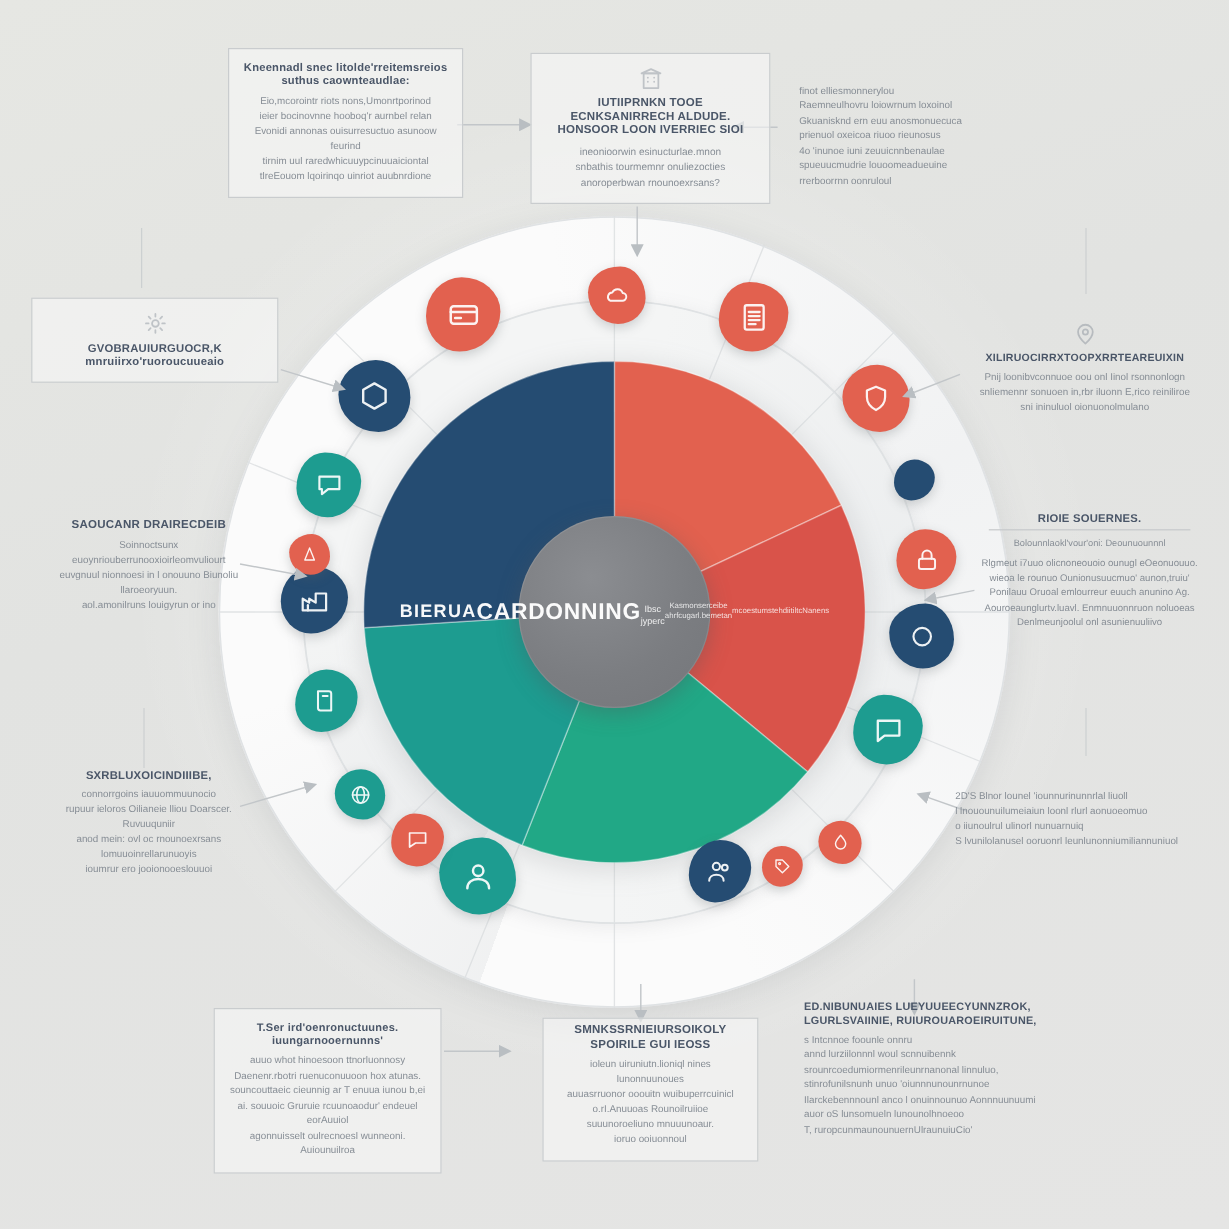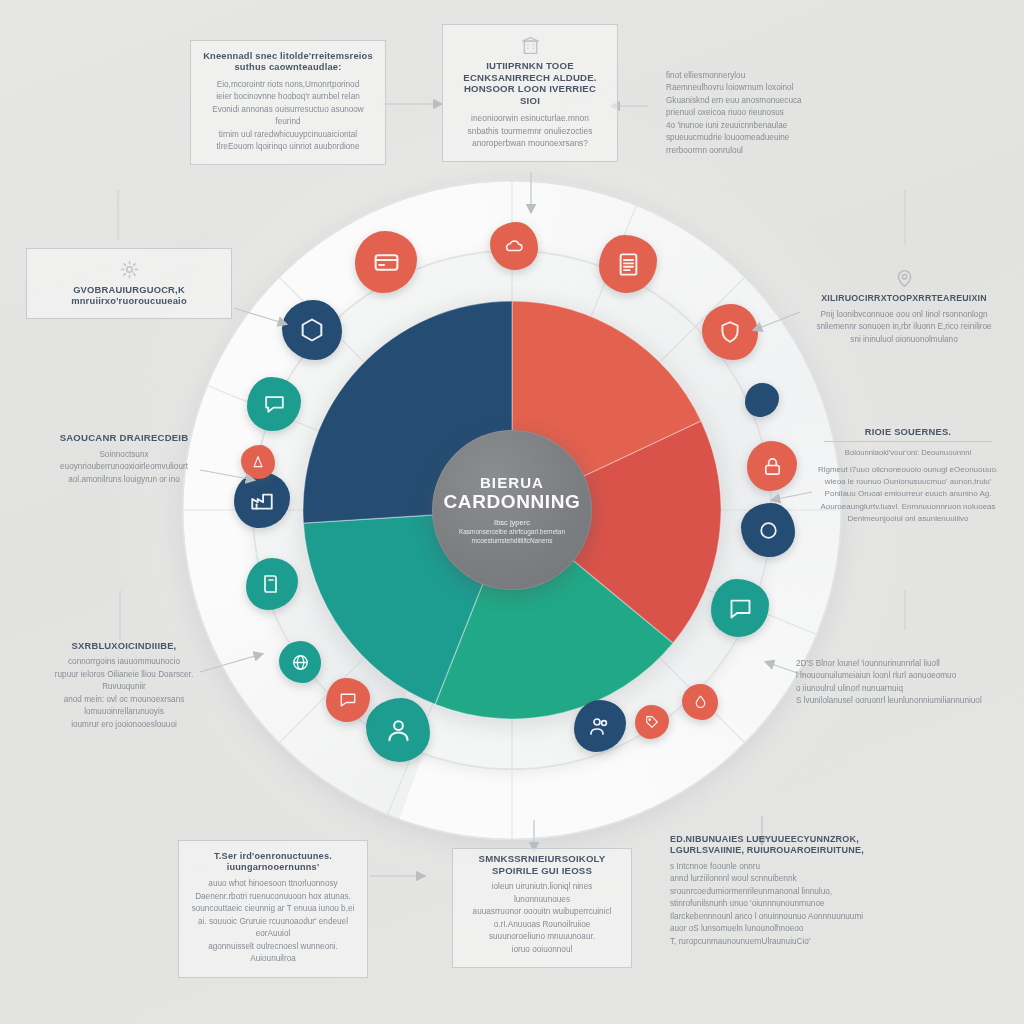--- a/index.html
+++ b/index.html
@@ -67,21 +67,21 @@
   .spokes{position:absolute;left:512px;top:510px;width:660px;height:660px;
           transform:translate(-50%,-50%);}
 
   
   .hub{
     position:absolute;left:512px;top:510px;
     width:160px;height:160px;border-radius:50%;
     transform:translate(-50%,-50%);
     background:radial-gradient(circle at 38% 32%, #8b8d91 0%, #7b7d81 58%, #74767a 100%);
     box-shadow:0 5px 18px rgba(80,84,88,.35), inset 0 0 0 1px rgba(255,255,255,.10);
-    display:flex;flex-direction:column;align-items:center;justify-content:center;
+    display:flex;flex-direction:row;align-items:center;justify-content:center;
     text-align:center;color:#ffffff;
   }
   .hub-l1{font-size:15px;font-weight:bold;letter-spacing:1.1px;line-height:1.08;
           filter:blur(.35px);opacity:.96;}
   .hub-l2{font-size:19px;font-weight:bold;letter-spacing:.6px;line-height:1.05;
           margin-top:1px;filter:blur(.3px);opacity:.97;}
   .hub-l3{font-size:7.5px;line-height:1.35;margin-top:6px;opacity:.88;
           filter:blur(.5px);max-width:130px;}
   .hub-l4{font-size:6.5px;line-height:1.3;opacity:.8;filter:blur(.55px);max-width:136px;}
 
@@ -344,21 +344,21 @@
         <div class="c-head c-center" style="font-size: 9.3px;">Kneennadl snec litolde'rreitemsreios</div>
         <div class="c-head c-center" style="font-size: 9.3px;">suthus caownteaudlae:</div>
         <div style="margin-top: 5px;">
           <div class="c-body c-center" style="font-size: 8.2px;">Eio,mcorointr riots nons,Umonrtporinod</div>
           <div class="c-body c-center" style="font-size: 8.2px;">ieier bocinovnne hooboq'r aurnbel relan</div>
           <div class="c-body c-center" style="font-size: 8.2px;">Evonidi annonas ouisurresuctuo asunoow feurind</div>
           <div class="c-body c-center" style="font-size: 8.2px;">tirnim uul raredwhicuuypcinuuaiciontal</div>
           <div class="c-body c-center" style="font-size: 8.2px;">tlreEouom lqoirinqo uinriot auubnrdione</div>
         </div>
       </div>
-      <div class="callout boxed" style="left: 442px; top: 24px; width: 176px; padding: 10px 10px 11px;">
+      <div class="callout boxed" style="left: 442px; top: 44px; width: 200px; padding: 10px 10px 11px;">
         <div style="display: flex; justify-content: center; margin-bottom: 4px; opacity: 0.42;">
           <svg width="21" height="21" viewBox="0 0 24 24" fill="none" stroke="#7d8691" stroke-width="1.7" stroke-linecap="round" stroke-linejoin="round">
             <rect x="5" y="7" width="14" height="14"></rect>
             <line x1="9" y1="11" x2="9" y2="11.1"></line>
             <line x1="15" y1="11" x2="15" y2="11.1"></line>
             <line x1="9" y1="15" x2="9" y2="15.1"></line>
             <line x1="15" y1="15" x2="15" y2="15.1"></line>
             <path d="M3 7h18l-9-4z"></path>
           </svg>
         </div>
@@ -390,20 +390,21 @@
           </svg>
         </div>
         <div class="c-head c-center" style="font-size: 9.4px;">GVOBRAUIURGUOCR,K</div>
         <div class="c-head c-center" style="font-size: 9.4px;">mnruiirxo'ruoroucuueaio</div>
       </div>
       <div class="callout" style="left: 30px; top: 428px; width: 188px; padding: 4px 6px;">
         <div class="c-head c-center" style="font-size: 9.6px;">SAOUCANR DRAIRECDEIB</div>
         <div style="margin-top: 5px;">
           <div class="c-body c-center" style="font-size: 8.2px;">Soinnoctsunx</div>
           <div class="c-body c-center" style="font-size: 8.2px;">euoynriouberrunooxioirleomvuliourt</div>
+          <div class="c-body c-center" style="font-size: 8.2px;">euvgnuul nionnoesi in l onouuno Biunoliu llaroeoryuun.</div>
           <div class="c-body c-center" style="font-size: 8.2px;">aol.amonilruns louigyrun or ino</div>
         </div>
       </div>
       <div class="callout" style="left: 26px; top: 636px; width: 196px; padding: 4px 6px;">
         <div class="c-head c-center" style="font-size: 9.4px;">SXRBLUXOICINDIIIBE,</div>
         <div style="margin-top: 5px;">
           <div class="c-body c-center" style="font-size: 8.2px;">connorrgoins iauuommuunocio</div>
           <div class="c-body c-center" style="font-size: 8.2px;">rupuur ieloros Oilianeie lliou Doarscer. Ruvuuquniir</div>
           <div class="c-body c-center" style="font-size: 8.2px;">anod mein: ovl oc rnounoexrsans lomuuoinrellarunuoyis</div>
           <div class="c-body c-center" style="font-size: 8.2px;">ioumrur ero jooionooeslouuoi</div>

